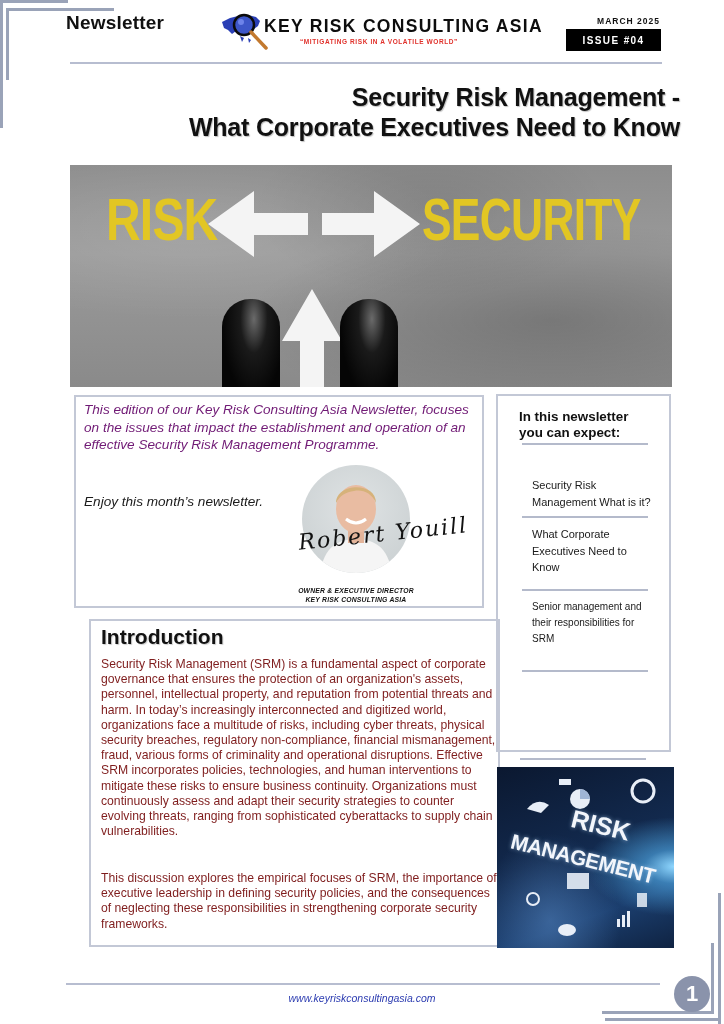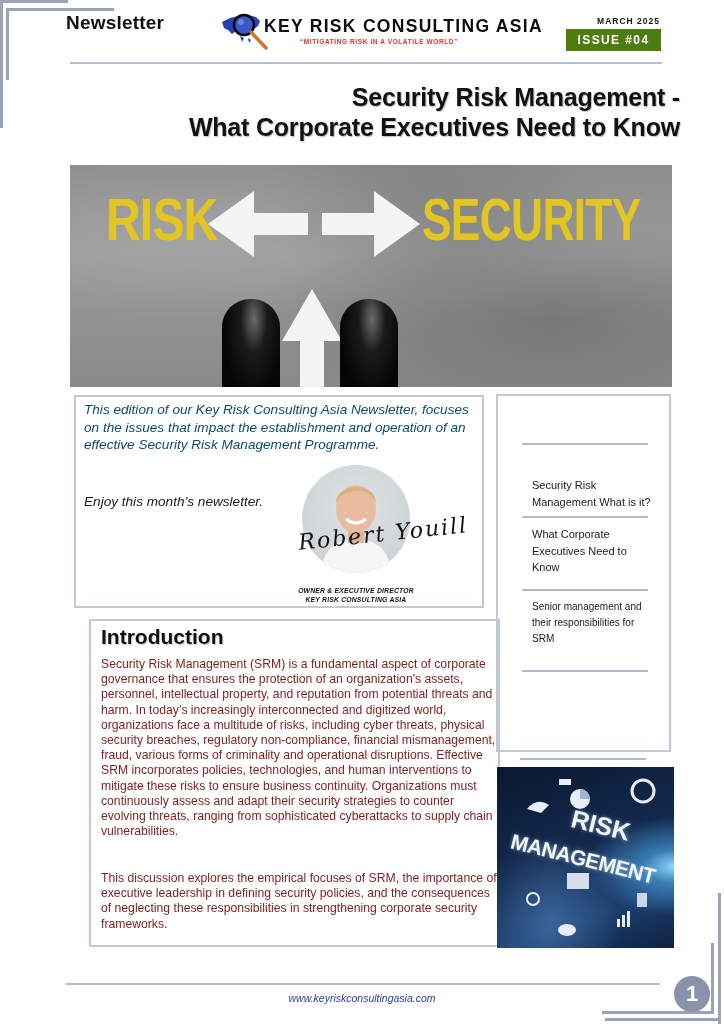--- a/index.html
+++ b/index.html
@@ -17,21 +17,21 @@
   .br-v2 { right: 10px; top: 943px; width: 3px; height: 71px; }
   .br-h2 { right: 10px; bottom: 10px; width: 112px; height: 3px; }
 
   
   .newsletter-label { position: absolute; left: 66px; top: 12px; font-size: 19px; font-weight: bold; letter-spacing: 0.2px; }
   .logo { position: absolute; left: 220px; top: 12px; width: 320px; height: 42px; }
   .logo-icon { position: absolute; left: 0; top: 0; width: 56px; height: 40px; }
   .brand-name { position: absolute; left: 44px; top: 4px; font-size: 17.5px; font-weight: bold; letter-spacing: 1.3px; white-space: nowrap; color: #0d0d0d; }
   .tagline { position: absolute; left: 80px; top: 26px; font-size: 6.5px; font-weight: bold; color: #e0312b; letter-spacing: 0.6px; white-space: nowrap; }
   .issue-date { position: absolute; right: 64px; top: 16px; font-size: 8.5px; font-weight: bold; letter-spacing: 1px; }
-  .issue-badge { position: absolute; left: 566px; top: 29px; width: 95px; height: 22px; background: #4d7c0f; color: #fff; font-size: 12px; font-weight: bold; letter-spacing: 1.4px; display: flex; align-items: center; justify-content: center; }
+  .issue-badge { position: absolute; left: 566px; top: 29px; width: 95px; height: 22px; background: #000000; color: #fff; font-size: 10px; font-weight: bold; letter-spacing: 1.4px; display: flex; align-items: center; justify-content: center; }
   .header-rule { position: absolute; left: 70px; top: 62px; width: 592px; height: 2px; background: #b7bdd0; }
 
   
   .title { position: absolute; left: 60px; top: 82px; width: 620px; text-align: right; font-size: 25px; font-weight: bold; line-height: 30px; letter-spacing: -0.2px; text-shadow: 1px 1px 1px rgba(0,0,0,0.25); }
 
   
   .hero { position: absolute; left: 70px; top: 165px; width: 602px; height: 222px; overflow: hidden;
     background:
       radial-gradient(ellipse at 20% 30%, rgba(255,255,255,0.12), transparent 40%),
       radial-gradient(ellipse at 80% 70%, rgba(0,0,0,0.18), transparent 45%),
@@ -39,21 +39,21 @@
       linear-gradient(180deg, #8d8d8d 0%, #9a9a9a 40%, #8a8a8a 100%); }
   .hero-word { position: absolute; top: 22px; font-family: "Liberation Sans", sans-serif; font-weight: bold; color: #e2c623; font-size: 60px; transform: scaleX(0.8); transform-origin: left top; letter-spacing: -1px; line-height: 66px; }
   .hero-risk { left: 36px; }
   .hero-security { left: 352px; transform: scaleX(0.74); }
   .hero-arrow { position: absolute; }
   .shoe { position: absolute; width: 58px; height: 100px; border-radius: 28px 28px 6px 6px;
     background: radial-gradient(ellipse at 55% 20%, #6a6a6a 0%, #1a1a1a 30%, #050505 70%); }
 
   
   .intro-box { position: absolute; left: 74px; top: 395px; width: 410px; height: 213px; border: 2px solid #c3c8d6; }
-  .intro-text { position: absolute; left: 8px; top: 4px; width: 398px; font-style: italic; font-size: 13.6px; line-height: 17.5px; color: #0c4a6e; }
+  .intro-text { position: absolute; left: 8px; top: 4px; width: 398px; font-style: italic; font-size: 13.6px; line-height: 17.5px; color: #701a75; }
   .intro-enjoy { position: absolute; left: 8px; top: 97px; font-style: italic; font-size: 13.6px; color: #1a1a1a; }
   .portrait { position: absolute; left: 226px; top: 68px; width: 108px; height: 108px; border-radius: 50%; overflow: hidden;
     background: radial-gradient(circle at 50% 40%, #dfe3e4 0%, #c7cdcf 100%); }
   .signature { position: absolute; left: 222px; top: 124px; font-family: "DejaVu Serif", serif; font-style: italic; font-size: 22px; color: #111; transform: rotate(-6deg); letter-spacing: 2px; }
   .sig-caption { position: absolute; left: 200px; top: 189px; width: 160px; text-align: center; font-size: 6.8px; font-weight: bold; font-style: italic; line-height: 9px; letter-spacing: 0.2px; }
 
   
   .contents-box { position: absolute; left: 496px; top: 394px; width: 175px; height: 358px; border: 2px solid #c3c8d6; }
   .contents-title { position: absolute; left: 21px; top: 13px; font-size: 13.4px; font-weight: bold; line-height: 16px; }
   .contents-rule { position: absolute; left: 24px; width: 126px; height: 2px; background: #b4bacb; }
@@ -142,20 +142,24 @@
     </svg>
   </div>
   <div class="signature">Robert Youill</div>
   <div class="sig-caption">
     <div>OWNER &amp; EXECUTIVE DIRECTOR</div>
     <div>KEY RISK CONSULTING ASIA</div>
   </div>
 </div>
 
 <div class="contents-box">
+  <div class="contents-title">
+    <div>In this newsletter</div>
+    <div>you can expect:</div>
+  </div>
   <div class="contents-rule" style="top:47px;"></div>
   <div class="contents-item" style="top:57px;margin-top:24px;">Security Risk Management What is it?</div>
   <div class="contents-rule" style="top:120px;"></div>
   <div class="contents-item" style="top:130px;">What Corporate Executives Need to Know</div>
   <div class="contents-rule" style="top:193px;"></div>
   <div class="contents-item small" style="top:203px;">Senior  management and their responsibilities for SRM</div>
   <div class="contents-rule" style="top:274px;"></div>
 </div>
 <div class="contents-rule" style="left:520px;top:758px;"></div>
 

